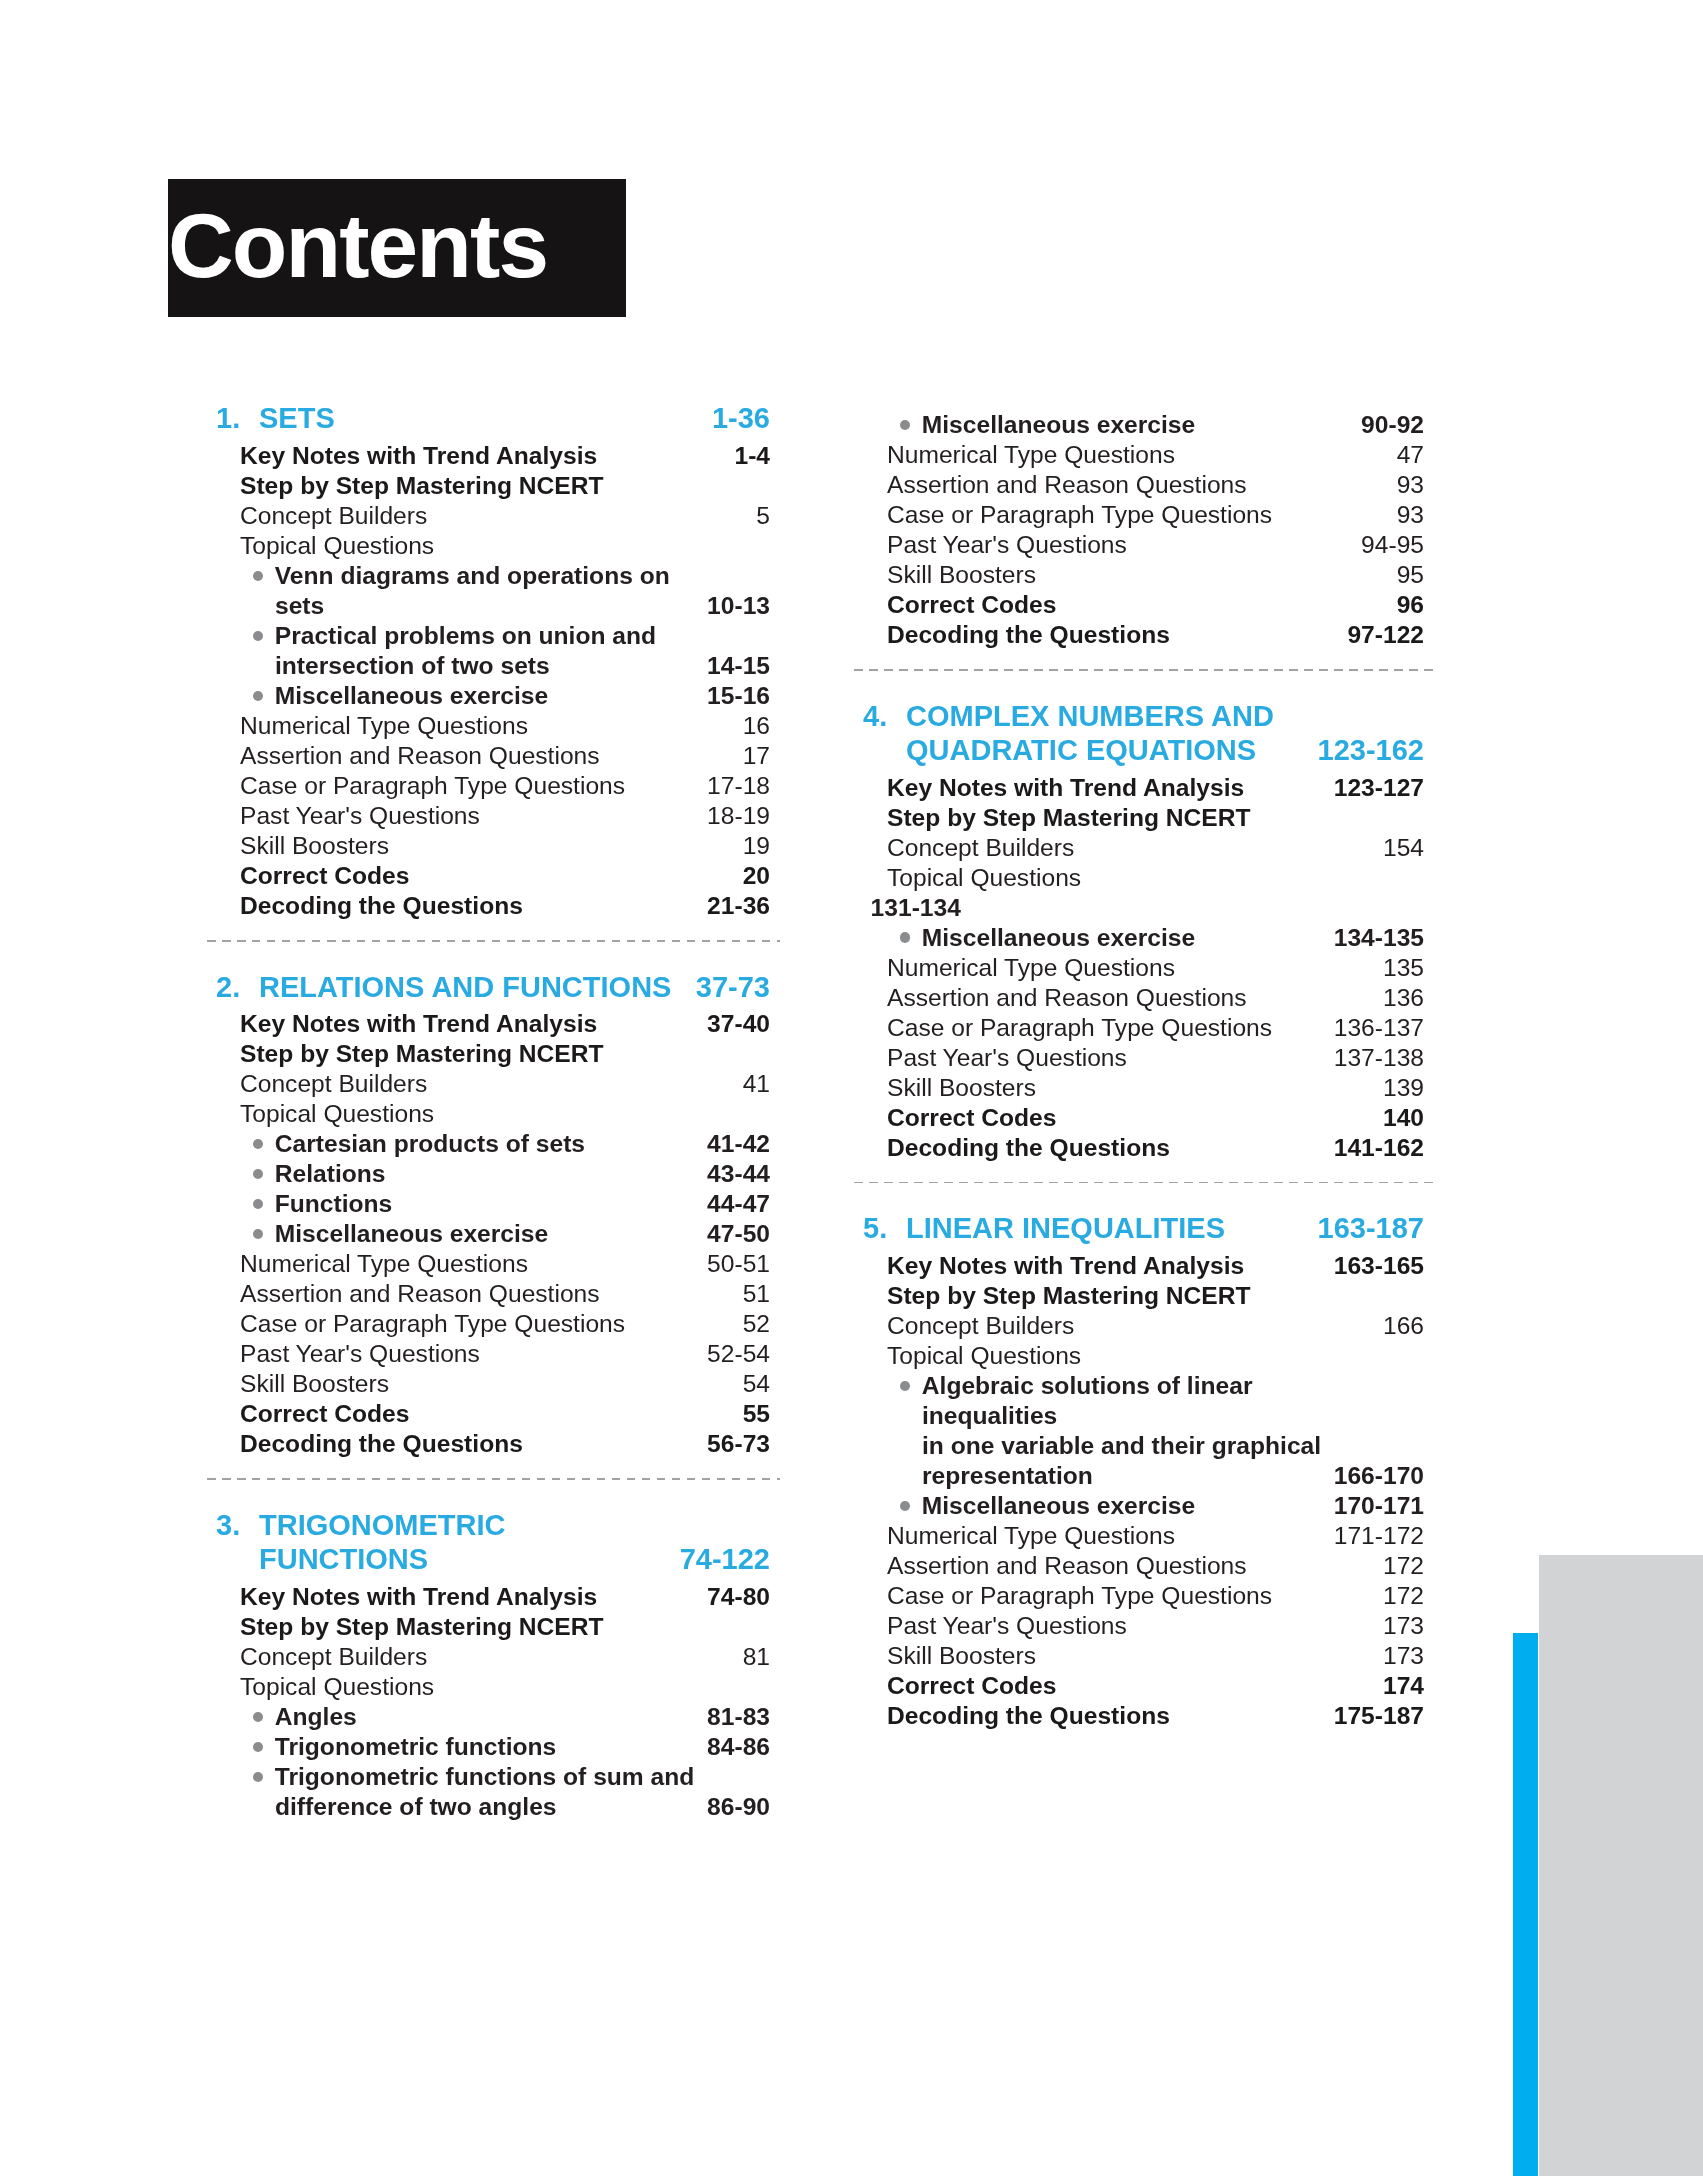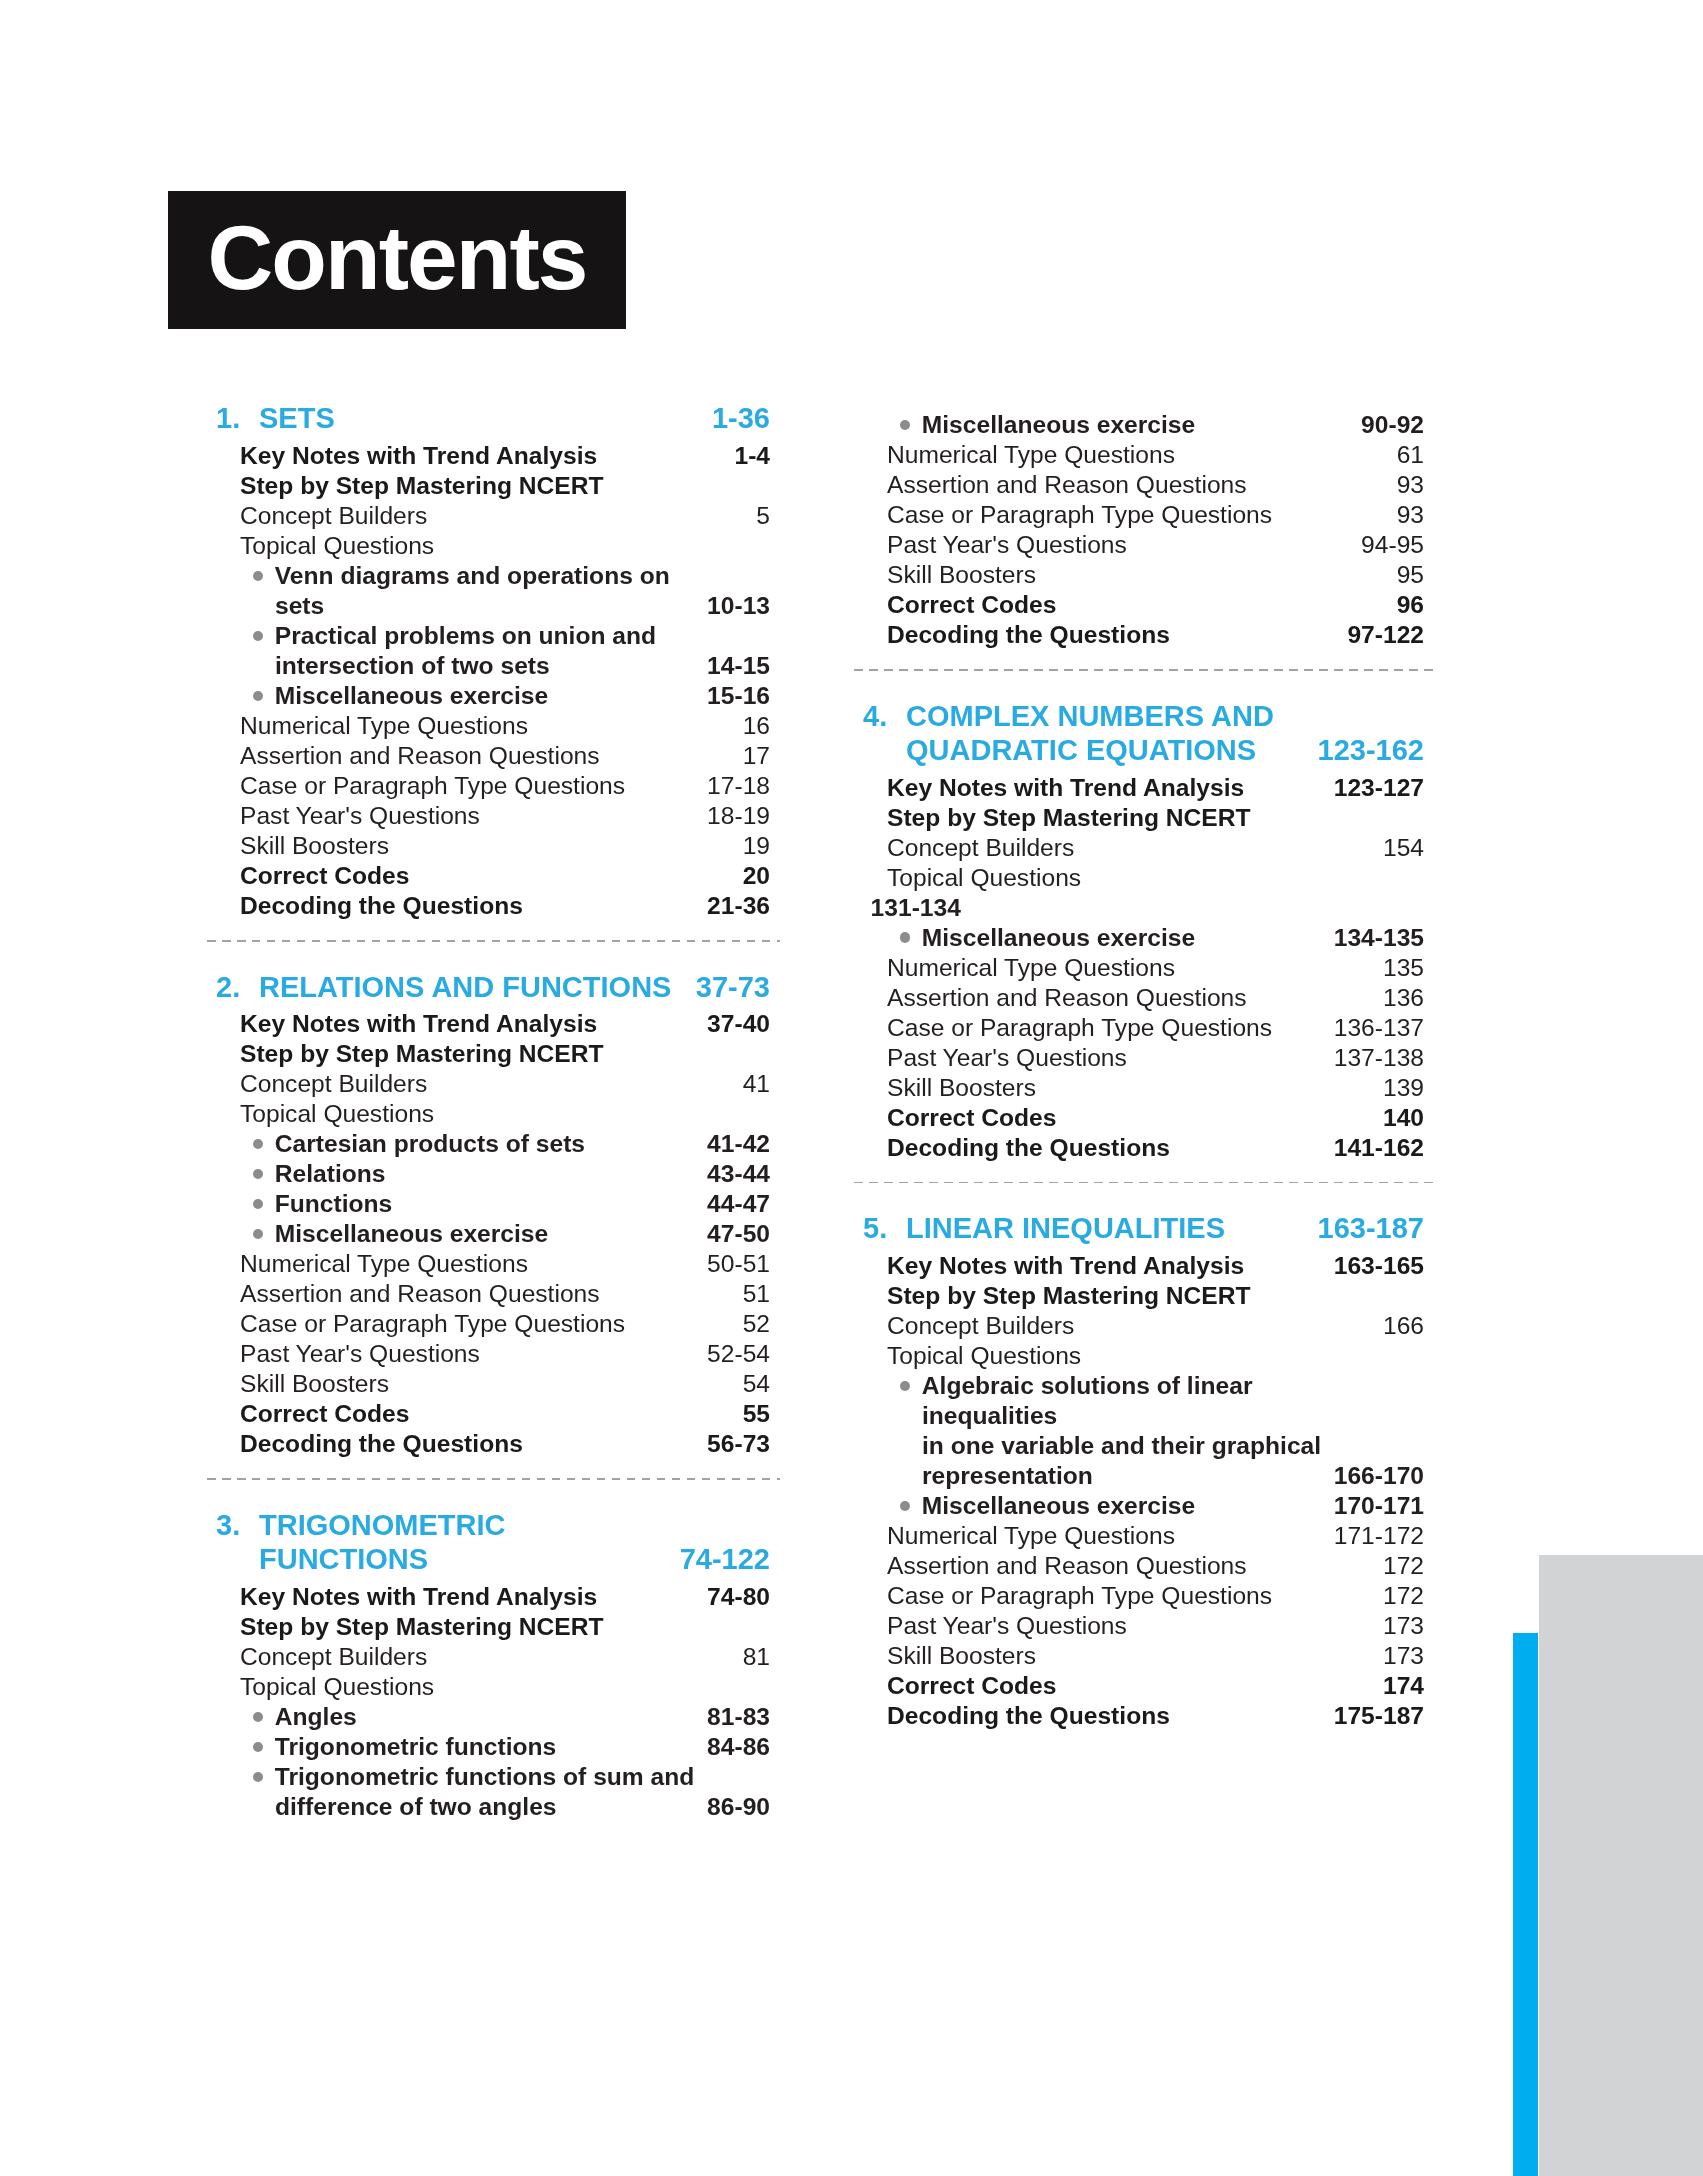--- a/index.html
+++ b/index.html
@@ -10,24 +10,24 @@
     --ink-bold:#1C191A;
     --bullet:#8A8C8E;
     --dash:#A2A2A2;
   }
   html,body{margin:0;padding:0;}
   body{font-family:"Liberation Sans","DejaVu Sans",sans-serif;background:#ffffff;}
   .page{position:relative;width:1703px;height:2177px;background:#ffffff;overflow:hidden;}
 
   
   .title-box{
-    position:absolute;left:168px;top:191px;width:458px;height:138px;
+    position:absolute;left:168px;top:179px;width:458px;height:138px;
     background:#161314;color:#ffffff;
     font-size:91px;font-weight:700;letter-spacing:-1.9px;
-    line-height:134px;text-align:center;
+    line-height:134px;text-align:left;
   }
 
   
   .toc-col{position:absolute;color:var(--ink);font-size:24.6px;line-height:30px;}
   .toc-col.left{left:216px;top:401px;width:554px;}
   .toc-col.right{left:863px;top:410px;width:561px;}
 
   .chapter-header{
     display:flex;color:var(--accent);font-weight:700;
     font-size:29px;line-height:34px;margin:0 0 5.7px 0;letter-spacing:0;
@@ -229,21 +229,21 @@
       </div>
     </div>
 
   <div class="toc-col right">
       <div class="entry bullet">
         <span class="lbl"><span class="dot"></span>Miscellaneous exercise</span>
         <span class="pg">90-92</span>
       </div>
       <div class="entry plain">
         <span class="lbl">Numerical Type Questions</span>
-        <span class="pg">61</span>
+        <span class="pg">47</span>
       </div>
       <div class="entry plain">
         <span class="lbl">Assertion and Reason Questions</span>
         <span class="pg">93</span>
       </div>
       <div class="entry plain">
         <span class="lbl">Case or Paragraph Type Questions</span>
         <span class="pg">93</span>
       </div>
       <div class="entry plain">

